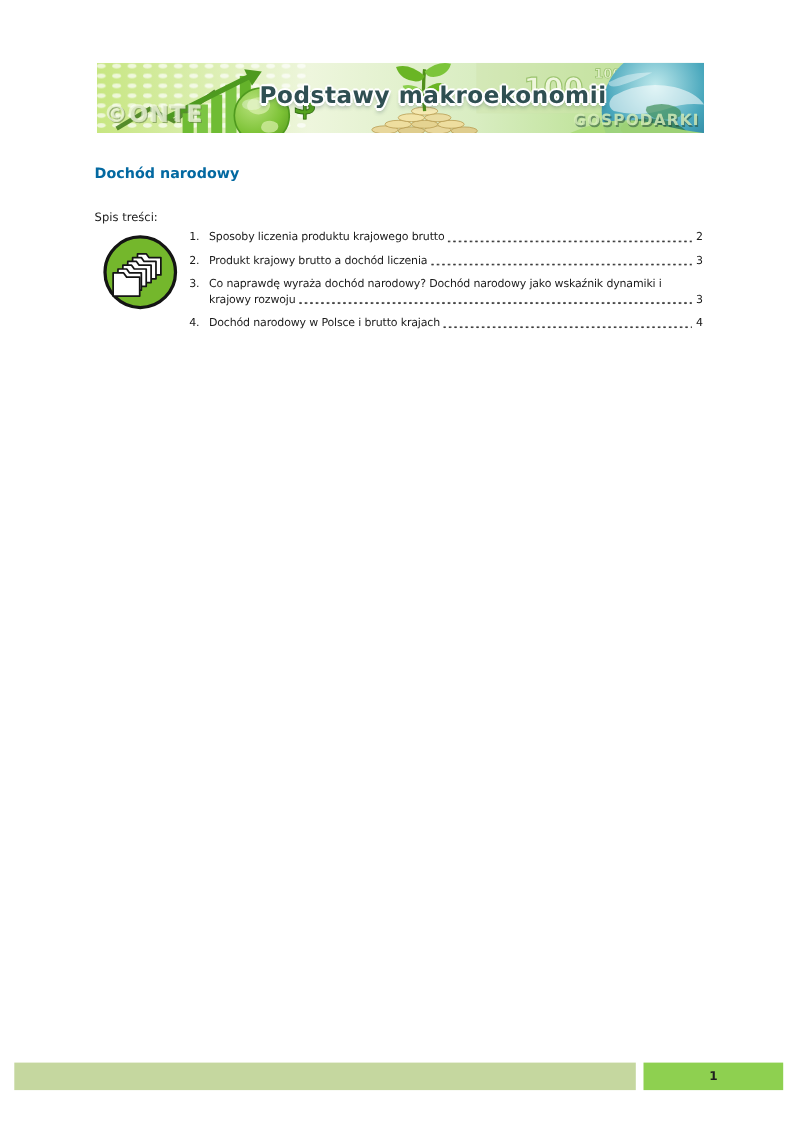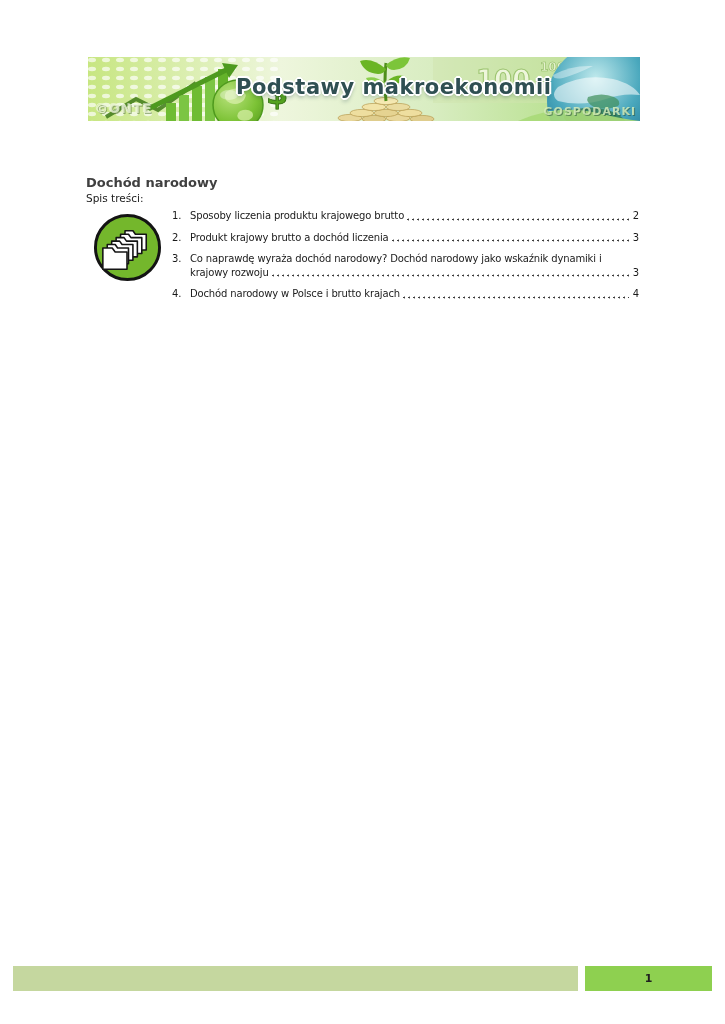--- a/index.html
+++ b/index.html
@@ -26,35 +26,35 @@
     font-size: 21px; font-weight: bold; letter-spacing: 0.5px;
     color: #2f4f52;
     text-shadow:
       -2px 0 0 #ffffff, 2px 0 0 #ffffff, 0 -2px 0 #ffffff, 0 2px 0 #ffffff,
       -1px -1px 0 #ffffff, 1px -1px 0 #ffffff, -1px 1px 0 #ffffff, 1px 1px 0 #ffffff,
       0 3px 4px rgba(40,70,80,0.45);
     white-space: nowrap;
   }
   .banner-wm-left {
     position: absolute; left: 7px; bottom: 5px;
-    font-size: 13px; font-weight: bold; letter-spacing: 1px;
+    font-size: 21px; font-weight: bold; letter-spacing: 1px;
     color: rgba(235,243,214,0.78);
     text-shadow: 1px 1px 0 rgba(100,130,70,0.6), -1px -1px 0 rgba(255,255,255,0.5);
   }
   .banner-wm-right {
     position: absolute; right: 4px; bottom: 3px;
-    font-size: 11px; font-weight: bold; letter-spacing: 1px;
+    font-size: 14px; font-weight: bold; letter-spacing: 1px;
     color: rgba(215,238,185,0.82);
     text-shadow: 1px 1px 0 rgba(40,80,60,0.55);
   }
 
   
   .doc-heading {
     position: absolute; left: 86px; top: 151px;
-    font-size: 13px; font-weight: bold; color: #404040; margin-top: 24px;
+    font-size: 13px; font-weight: bold; color: #0369a1;
   }
   .toc-label {
     position: absolute; left: 86px; top: 192px;
     font-size: 10.5px;
   }
   .toc-icon {
     position: absolute; left: 92px; top: 212px;
     width: 71px; height: 71px;
   }
   .toc-list {

